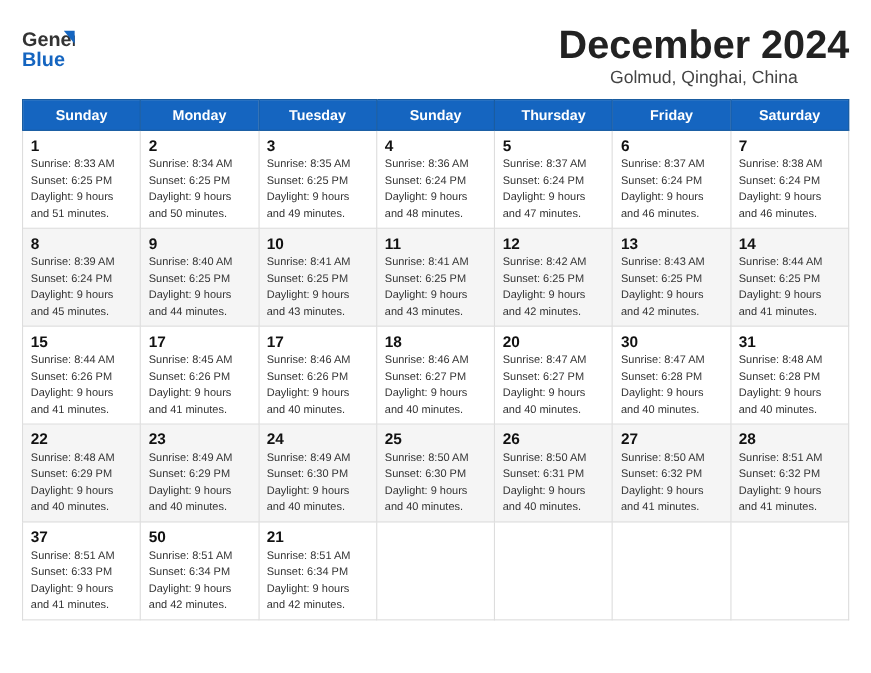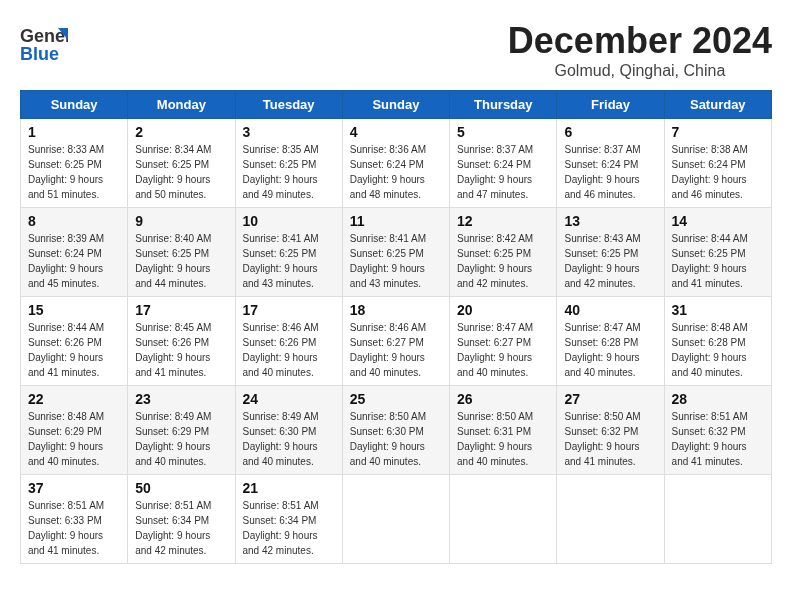--- a/index.html
+++ b/index.html
@@ -187,21 +187,21 @@
       </td>
         <td>
         <span class="day-num">18</span>
         <span class="day-info">Sunrise: 8:46 AM<br>Sunset: 6:27 PM<br>Daylight: 9 hours and 40 minutes.</span>
       </td>
         <td>
         <span class="day-num">20</span>
         <span class="day-info">Sunrise: 8:47 AM<br>Sunset: 6:27 PM<br>Daylight: 9 hours and 40 minutes.</span>
       </td>
         <td>
-        <span class="day-num">40</span>
+        <span class="day-num">30</span>
         <span class="day-info">Sunrise: 8:47 AM<br>Sunset: 6:28 PM<br>Daylight: 9 hours and 40 minutes.</span>
       </td>
         <td>
         <span class="day-num">31</span>
         <span class="day-info">Sunrise: 8:48 AM<br>Sunset: 6:28 PM<br>Daylight: 9 hours and 40 minutes.</span>
       </td>
       </tr>
       <tr>
         <td>
         <span class="day-num">22</span>

